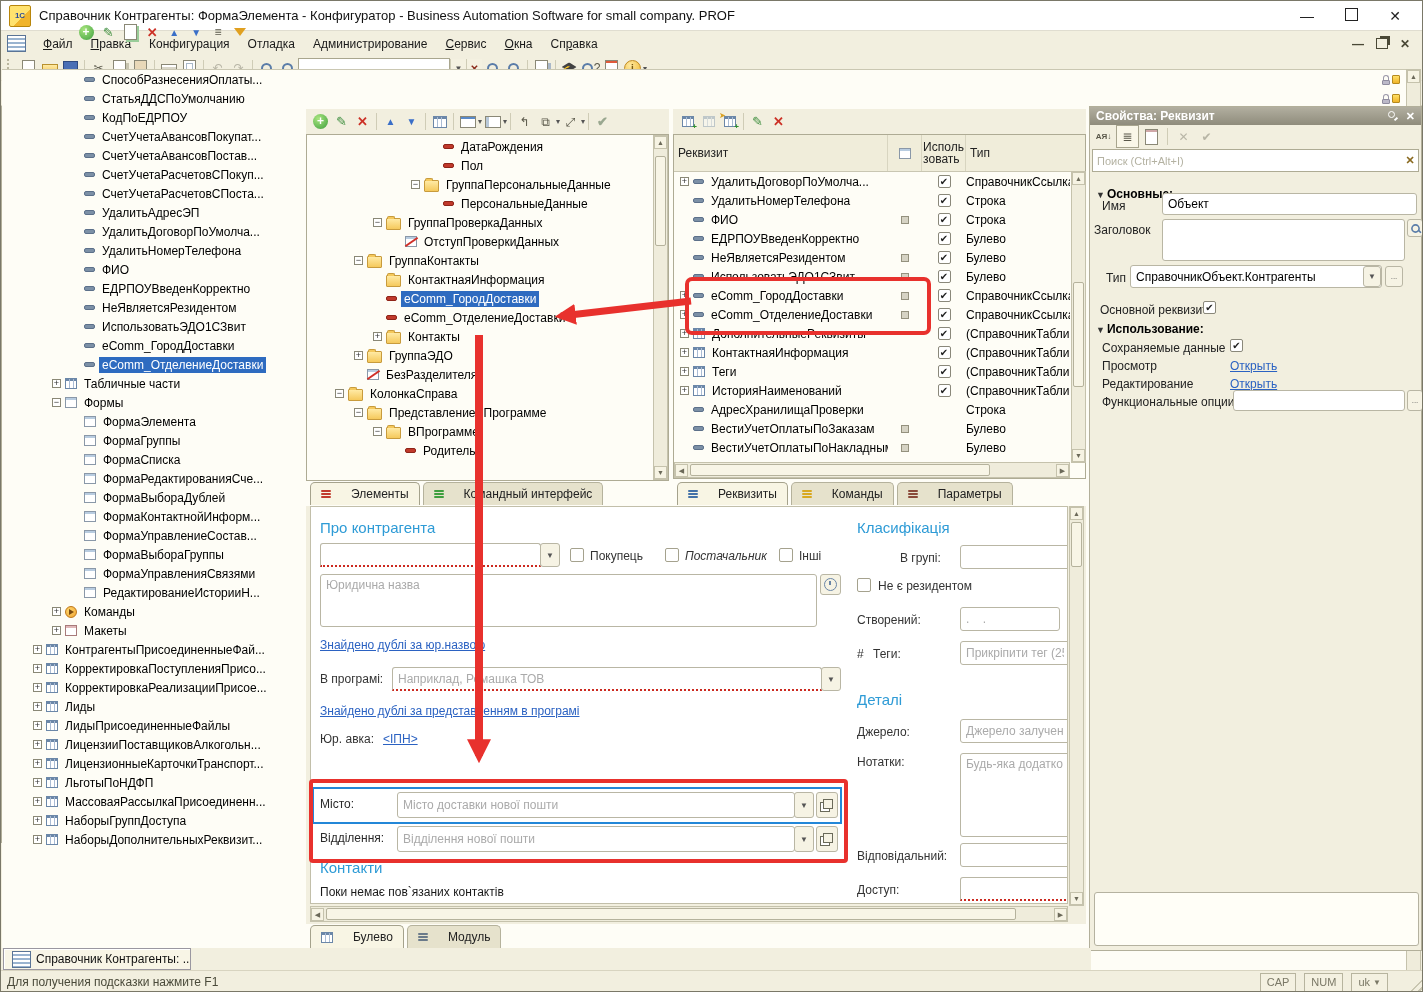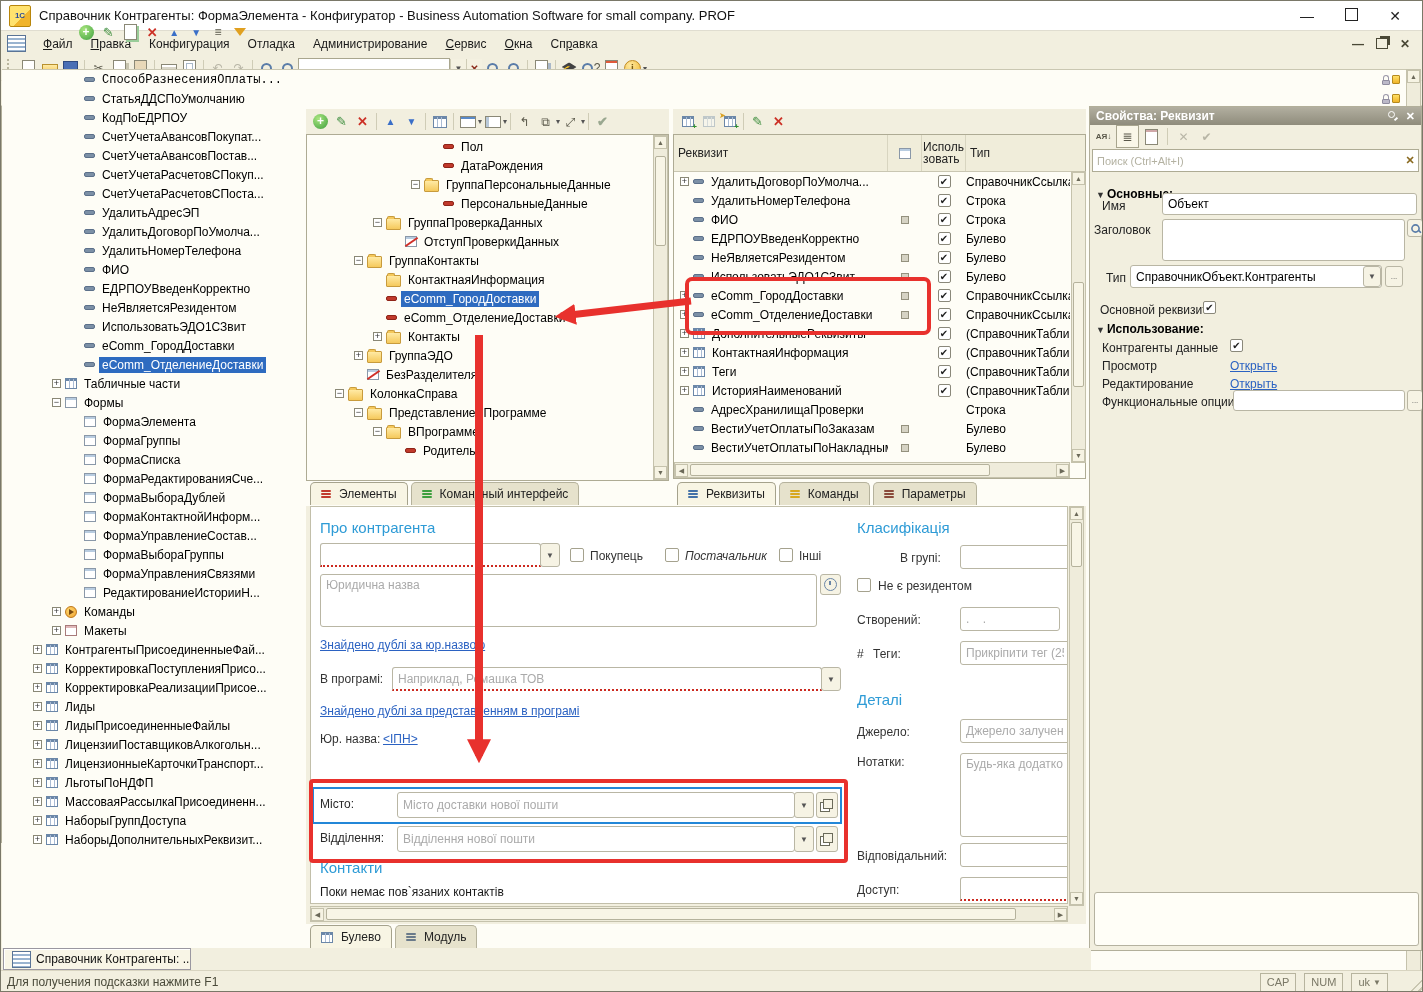--- a/index.html
+++ b/index.html
@@ -105,21 +105,21 @@
   #attrs-rows{height:292px;overflow:hidden;}
   .arow{display:grid;grid-template-columns:214px 34px 44px 104px;align-items:center;height:19px;}
   .acell{display:flex;align-items:center;overflow:hidden;white-space:nowrap;}
   .acell.name{padding-left:6px;}
   .acell.center{justify-content:center;}
   .acell.type{font-size:12px;color:#000;}
   .cb{width:13px;height:13px;border:1px solid #8a887a;background:#fff;border-radius:2px;display:inline-flex;align-items:center;justify-content:center;font-size:10px;color:#222;box-sizing:border-box;}
   .gsq{width:8px;height:8px;background:#d6d3c4;border:1px solid #94917e;box-sizing:border-box;}
   
   .tabgroup{position:absolute;display:flex;gap:3px;height:23px;}
-  .tab{display:inline-flex;align-items:center;gap:8px;padding:0 10px;border:1px solid #b5b29c;border-bottom:none;border-radius:5px 5px 0 0;background:#e6e2cc;font-size:12px;color:#222;}
+  .tab{display:inline-flex;align-items:center;gap:20px;padding:0 10px;border:1px solid #b5b29c;border-bottom:none;border-radius:5px 5px 0 0;background:#e6e2cc;font-size:12px;color:#222;}
   .tab.active{background:#f8f5e4;border-color:#a5a28c;}
   .stack{width:10px;display:flex;flex-direction:column;gap:1px;}
   .stack b{height:2px;border-radius:1px;}
   .stack.red b{background:#c23b2e;} .stack.green b{background:#3f9f3f;} .stack.blue b{background:#4472a8;}
   .stack.yellow b{background:#d8a820;} .stack.maroon b{background:#8a4a3a;} .stack.gray b{background:#6a7a8a;}
   
   #form-area{left:305px;top:505px;width:780px;height:418px;position:absolute;background:#f2efdf;}
   #form-card{position:absolute;left:4px;top:0;width:758px;height:398px;background:#fff;border:1px solid #c2bfaa;box-sizing:border-box;overflow:hidden;}
   .bluehead{font-size:15px;color:#2e9bd6;position:absolute;}
   .flabel{font-size:12px;color:#333;position:absolute;}
@@ -355,21 +355,21 @@
       <span class="tbtn">≡</span>
       <span class="tbtn">
           <span class="g-funnel"></span>
         </span>
     </div>
     <div class="searchrow">
       <input placeholder="Поиск (Ctrl+Alt+M)" style="">
       <span class="sx">✕</span>
     </div>
     <div id="config-tree">
-        <div class="trow" style="padding-left: 69px; font-family: Liberation Mono, monospace;">
+        <div class="trow" style="padding-left: 69px;">
           <span class="exp-sp"></span>
           <span class="tico ic-attr"></span>
           <span class="lbl">СпособРазнесенияОплаты...</span>
           <span class="rowend">
             <span class="ic-lock"></span>
             <span class="ic-cube"></span>
           </span>
         </div>
         <div class="trow" style="padding-left: 69px;">
           <span class="exp-sp"></span>
@@ -758,26 +758,26 @@
       <span class="dna">▾</span>
     <span class="vsep"></span>
     <span class="tbtn">
         <span class="g-check">✔</span>
       </span>
   </div>
   <div id="elements-tree">
       <div class="trow" style="padding-left: 123px;">
         <span class="exp-sp"></span>
         <span class="tico ic-attr-red"></span>
-        <span class="lbl">Пол</span>
+        <span class="lbl">ДатаРождения</span>
       </div>
       <div class="trow" style="padding-left: 123px;">
         <span class="exp-sp"></span>
         <span class="tico ic-attr-red"></span>
-        <span class="lbl">ДатаРождения</span>
+        <span class="lbl">Пол</span>
       </div>
       <div class="trow" style="padding-left: 104px;">
         <span class="exp">−</span>
         <span class="tico ic-folder"></span>
         <span class="lbl">ГруппаПерсональныеДанные</span>
       </div>
       <div class="trow" style="padding-left: 123px;">
         <span class="exp-sp"></span>
         <span class="tico ic-attr-red"></span>
         <span class="lbl">ПерсональныеДанные</span>
@@ -1155,21 +1155,21 @@
       <span class="flabel" style="left:488px;top:42px;">Інші</span>
       <textarea class="ftext" style="left: 9px; top: 67px; width: 497px; height: 53px;" placeholder="Юридична назва"></textarea>
       <span class="fbtn" style="left:509px;top:67px;width:21px;height:21px;">
           <span class="histic"></span>
         </span>
       <span class="flink" style="left:9px;top:131px;">Знайдено дублі за юр.назвою</span>
       <span class="flabel" style="left:9px;top:165px;">В програмі:</span>
       <input class="finput req" style="left: 81px; top: 160px; width: 430px; height: 24px;" placeholder="Наприклад, Ромашка ТОВ">
       <span class="fbtn" style="left:510px;top:160px;width:20px;height:24px;">▼</span>
       <span class="flink" style="left:9px;top:197px;">Знайдено дублі за представленням в програмі</span>
-      <span class="flabel" style="left:9px;top:225px;">Юр. назва:</span>
+      <span class="flabel" style="left:9px;top:225px;">Юр. авка:</span>
       <span class="flink" style="left:72px;top:225px;">&lt;ІПН&gt;</span>
       <span class="flabel" style="left:9px;top:290px;color:#2a2a2a;">Місто:</span>
       <input class="finput" style="left: 86px; top: 285px; width: 398px; height: 26px;" placeholder="Місто доставки нової пошти">
       <span class="fbtn" style="left:483px;top:285px;width:20px;height:26px;">▼</span>
       <span class="fbtn" style="left:505px;top:285px;width:22px;height:26px;">
           <span class="copyic"></span>
         </span>
       <span class="flabel" style="left:9px;top:324px;color:#2a2a2a;">Відділення:</span>
       <input class="finput" style="left: 86px; top: 319px; width: 398px; height: 26px;" placeholder="Відділення нової пошти">
       <span class="fbtn" style="left:483px;top:319px;width:20px;height:26px;">▼</span>
@@ -1255,21 +1255,21 @@
     <span class="fbtn" style="left:317px;top:112px;width:16px;height:18px;position:absolute;">
         <span class="mag" style="transform:scale(.8);"></span>
       </span>
     <span class="plabel" style="left:16px;top:164px;">Тип</span>
     <input class="finput" style="left: 40px; top: 158px; width: 252px; height: 23px;" value="СправочникОбъект.Контрагенты">
     <span class="fbtn" style="left:273px;top:159px;width:18px;height:21px;position:absolute;">▼</span>
     <span class="fbtn" style="left:295px;top:159px;width:18px;height:21px;position:absolute;">...</span>
     <span class="plabel" style="left:10px;top:196px;">Основной реквизит</span>
     <span class="cb" style="position:absolute;left:113px;top:194px;">✔</span>
     <span class="psec" style="left:6px;top:215px;"><span class="tri">▼</span><span>Использование:</span></span>
-    <span class="plabel" style="left:12px;top:234px;">Контрагенты данные</span>
+    <span class="plabel" style="left:12px;top:234px;">Сохраняемые данные</span>
     <span class="cb" style="position:absolute;left:140px;top:232px;">✔</span>
     <span class="plabel" style="left:12px;top:252px;">Просмотр</span>
     <span class="plink" style="left:140px;top:252px;">Открыть</span>
     <span class="plabel" style="left:12px;top:270px;">Редактирование</span>
     <span class="plink" style="left:140px;top:270px;">Открыть</span>
     <span class="plabel" style="left:12px;top:288px;">Функциональные опции</span>
     <input class="finput" style="left: 143px; top: 283px; width: 172px; height: 21px;">
     <span class="fbtn" style="left:317px;top:283px;width:16px;height:21px;position:absolute;">...</span>
     <div style="position:absolute;left:4px;bottom:4px;width:323px;height:52px;background:#fffef7;border:1px solid #b5b2a0;border-radius:3px;"></div>
   </div>

